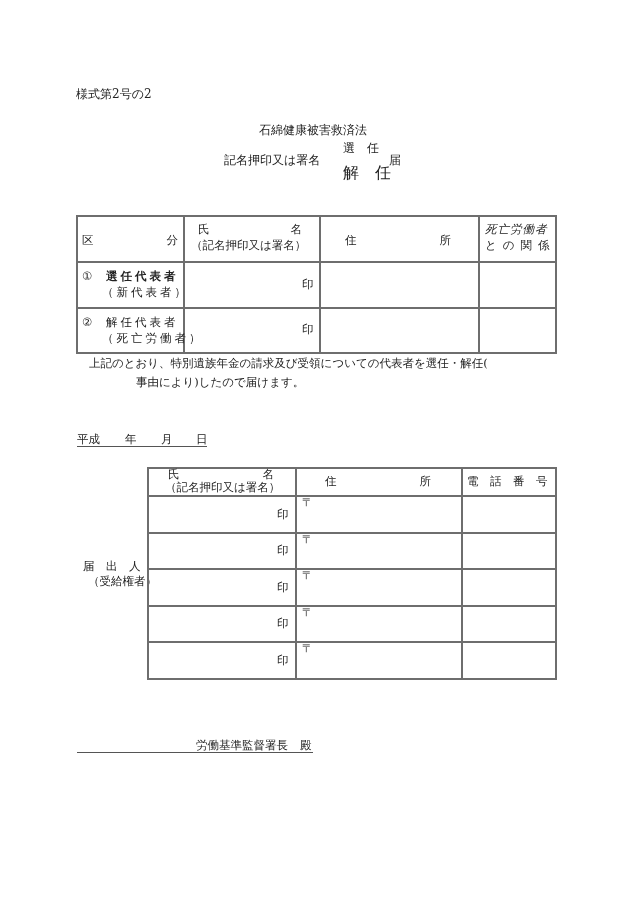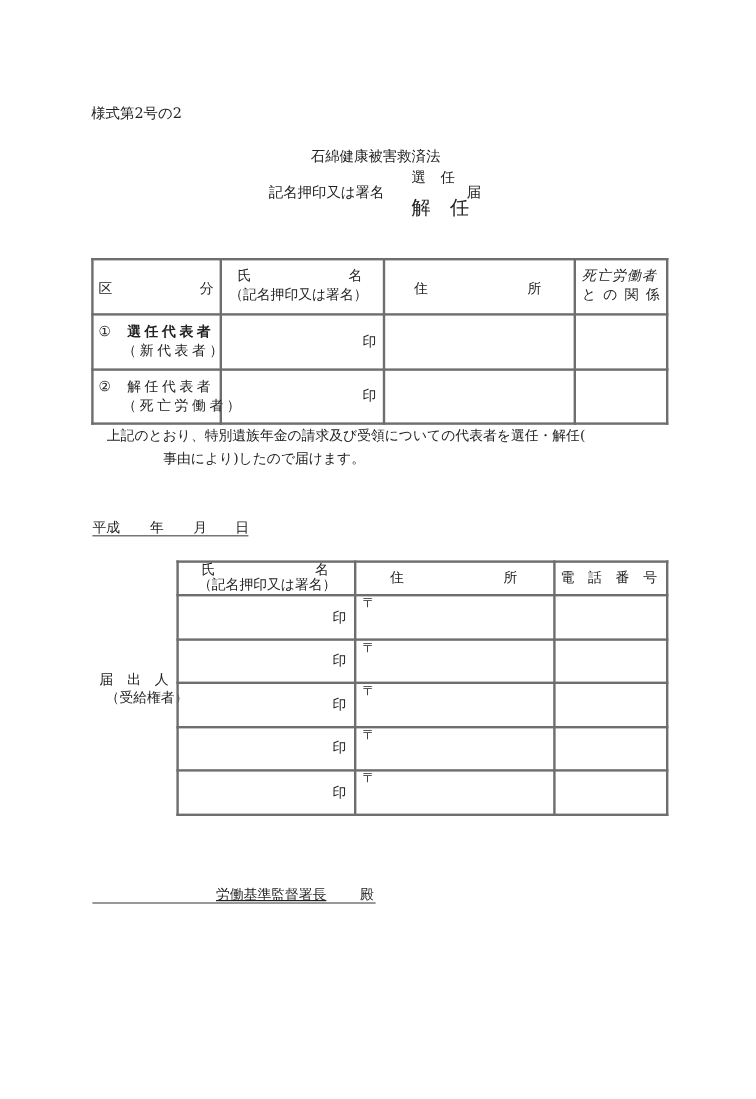--- a/index.html
+++ b/index.html
@@ -150,16 +150,16 @@
     <div class="abs" style="left:150px;top:644px;width:143px;height:33px;"></div>
     <div class="abs" style="left:277px;top:653px;">印</div>
     <div class="abs" style="left:302px;top:641px;font-family:'DejaVu Sans',sans-serif;font-size:11px;">〒</div>
     <div class="abs" style="left:298px;top:644px;width:161px;height:33px;"></div>
     <div class="abs" style="left:464px;top:644px;width:90px;height:33px;"></div>
   </div>
 </div>
 
 <div>
   <div class="abs" style="left:77px;top:736px;width:116px;height:16px;"></div>
-  <div class="abs" style="left:180px;top:738px;text-decoration:underline;">労働基準監督署長</div>
+  <div class="abs" style="left:196px;top:738px;">労働基準監督署長</div>
   <div class="abs" style="left:300px;top:738px;">殿</div>
   <div class="ln" style="left:77px;top:752px;width:236px;"></div>
 </div>
 
 </body></html>

